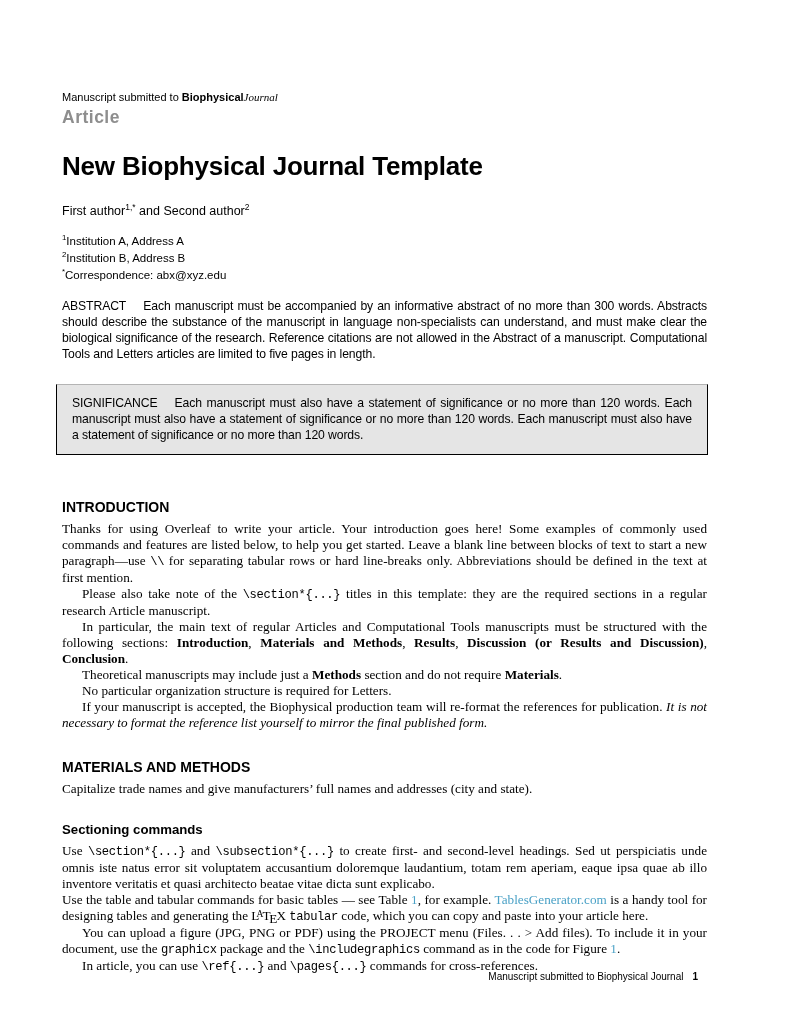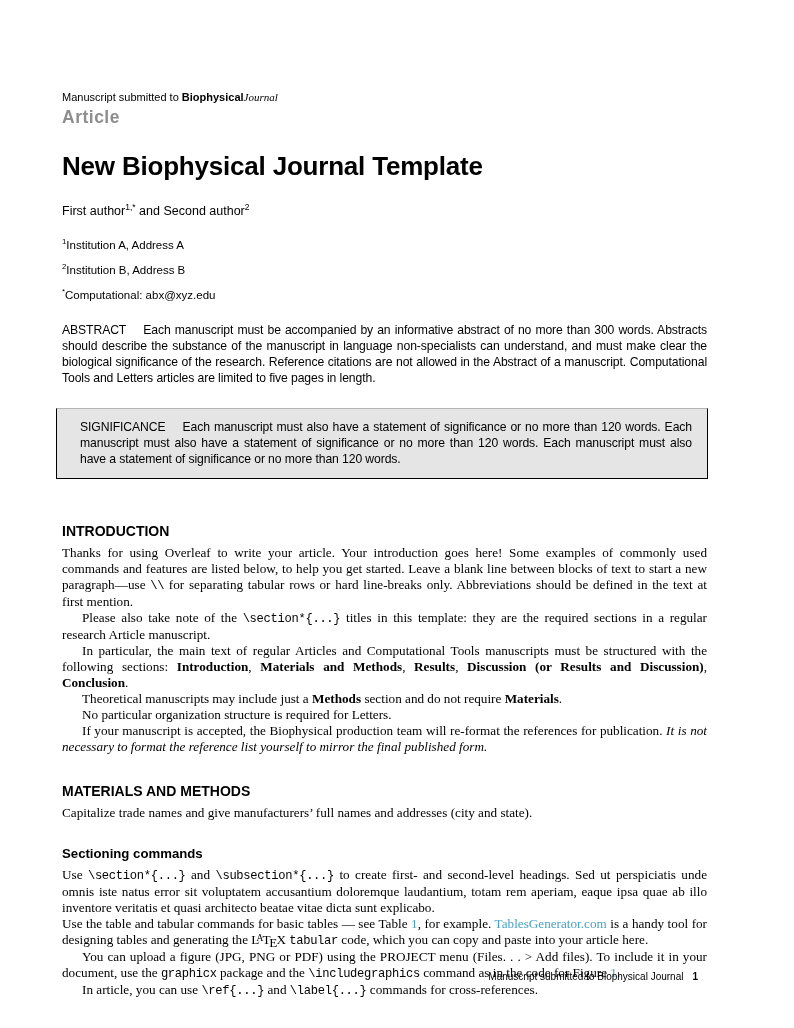--- a/index.html
+++ b/index.html
@@ -25,34 +25,34 @@
     font-size:17.5px; font-weight:bold; letter-spacing:0.5px;
     color:var(--article-type-color);
   }
   .title {
     margin-top:24px;
     font-size:26px; font-weight:bold; line-height:1.08;
     letter-spacing:-0.2px;
   }
   .authors { margin-top:22px; font-size:12.5px; }
   .authors sup, .affil sup { font-size:0.68em; }
-  .affiliations { margin-top:13px; font-size:11.5px; line-height:21px; }
+  .affiliations { margin-top:13px; font-size:11.5px; line-height:13px; }
   .sans-block {
     font-size:12.2px; line-height:16px;
     text-align:justify; letter-spacing:-0.1px;
   }
   .abstract { margin-top:16px; }
   .block-label { padding-right:17px; }
   .significance-box {
     margin-top:22px;
     margin-left:-6px; margin-right:-1px;
     background:var(--significance-bg);
     border:1px solid #000;
     border-top-color:#b4b4b4;
-    padding:10px 15px 11px 23px;
+    padding:10px 15px 11px 15px;
   }
   h2.section-heading {
     margin:44px 0 6px 0;
     font-size:14px; font-weight:bold; letter-spacing:0;
   }
   h2.section-heading.mm { margin-top:28px; }
   h3.subsection-heading {
     margin:25px 0 6px 0;
     font-size:13.2px; font-weight:bold;
   }
@@ -102,21 +102,21 @@
 
     <h1 class="title" style="margin-bottom:0;">New Biophysical Journal Template</h1>
 
     <div class="authors">
       <span>First author</span><sup>1,*</sup><span> and </span><span>Second author</span><sup>2</sup>
     </div>
 
     <div class="affiliations">
       <div class="affil"><sup>1</sup><span>Institution A, Address A</span></div>
       <div class="affil"><sup>2</sup><span>Institution B, Address B</span></div>
-      <div class="affil"><sup>*</sup><span>Computational: abx@xyz.edu</span></div>
+      <div class="affil"><sup>*</sup><span>Correspondence: abx@xyz.edu</span></div>
     </div>
 
     <div class="abstract sans-block">
       <span class="block-label">ABSTRACT</span><span>Each manuscript must be accompanied by an informative abstract of no more than 300 words. Abstracts should describe the substance of the manuscript in language non-specialists can understand, and must make clear the biological significance of the research. Reference citations are not allowed in the Abstract of a manuscript. Computational Tools and Letters articles are limited to five pages in length.</span>
     </div>
 
     <div class="significance-box sans-block">
       <span class="block-label">SIGNIFICANCE</span><span>Each manuscript must also have a statement of significance or no more than 120 words. Each manuscript must also have a statement of significance or no more than 120 words. Each manuscript must also have a statement of significance or no more than 120 words.</span>
     </div>
 
@@ -136,21 +136,21 @@
       </div>
 
     <h3 class="subsection-heading">Sectioning commands</h3>
     <div class="body-text">
         <div class="para"><span>Use </span><span class="seg-m">\section*{...}</span><span> and </span><span class="seg-m">\subsection*{...}</span><span> to create first- and second-level headings. Sed ut perspiciatis unde omnis iste natus error sit voluptatem accusantium doloremque laudantium, totam rem aperiam, eaque ipsa quae ab illo inventore veritatis et quasi architecto beatae vitae dicta sunt explicabo.</span></div>
       </div>
 
     <div class="body-text">
         <div class="para"><span>Use the table and tabular commands for basic tables — see Table </span><span class="seg-link">1</span><span>, for example. </span><span class="seg-link">TablesGenerator.com</span><span> is a handy tool for designing tables and generating the </span><span class="latex-logo"><span>L</span><span class="latex-a">A</span><span>T</span><span class="latex-e">E</span><span>X</span></span><span> </span><span class="seg-m">tabular</span><span> code, which you can copy and paste into your article here.</span></div>
         <div class="para indent"><span>You can upload a figure (JPG, PNG or PDF) using the PROJECT menu (Files. . . &gt; Add files). To include it in your document, use the </span><span class="seg-m">graphicx</span><span> package and the </span><span class="seg-m">\includegraphics</span><span> command as in the code for Figure </span><span class="seg-link">1</span><span>.</span></div>
-        <div class="para indent"><span>In article, you can use </span><span class="seg-m">\ref{...}</span><span> and </span><span class="seg-m">\label{...}</span><span> commands for cross-references.</span></div>
+        <div class="para indent"><span>In article, you can use </span><span class="seg-m">\ref{...}</span><span> and </span><span class="seg-m">\pages{...}</span><span> commands for cross-references.</span></div>
       </div>
 
   </div>
 
   <div class="footer">
     <span>Manuscript submitted to Biophysical Journal</span><span class="footer-page">1</span>
   </div>
 </div>
 
 </body></html>

